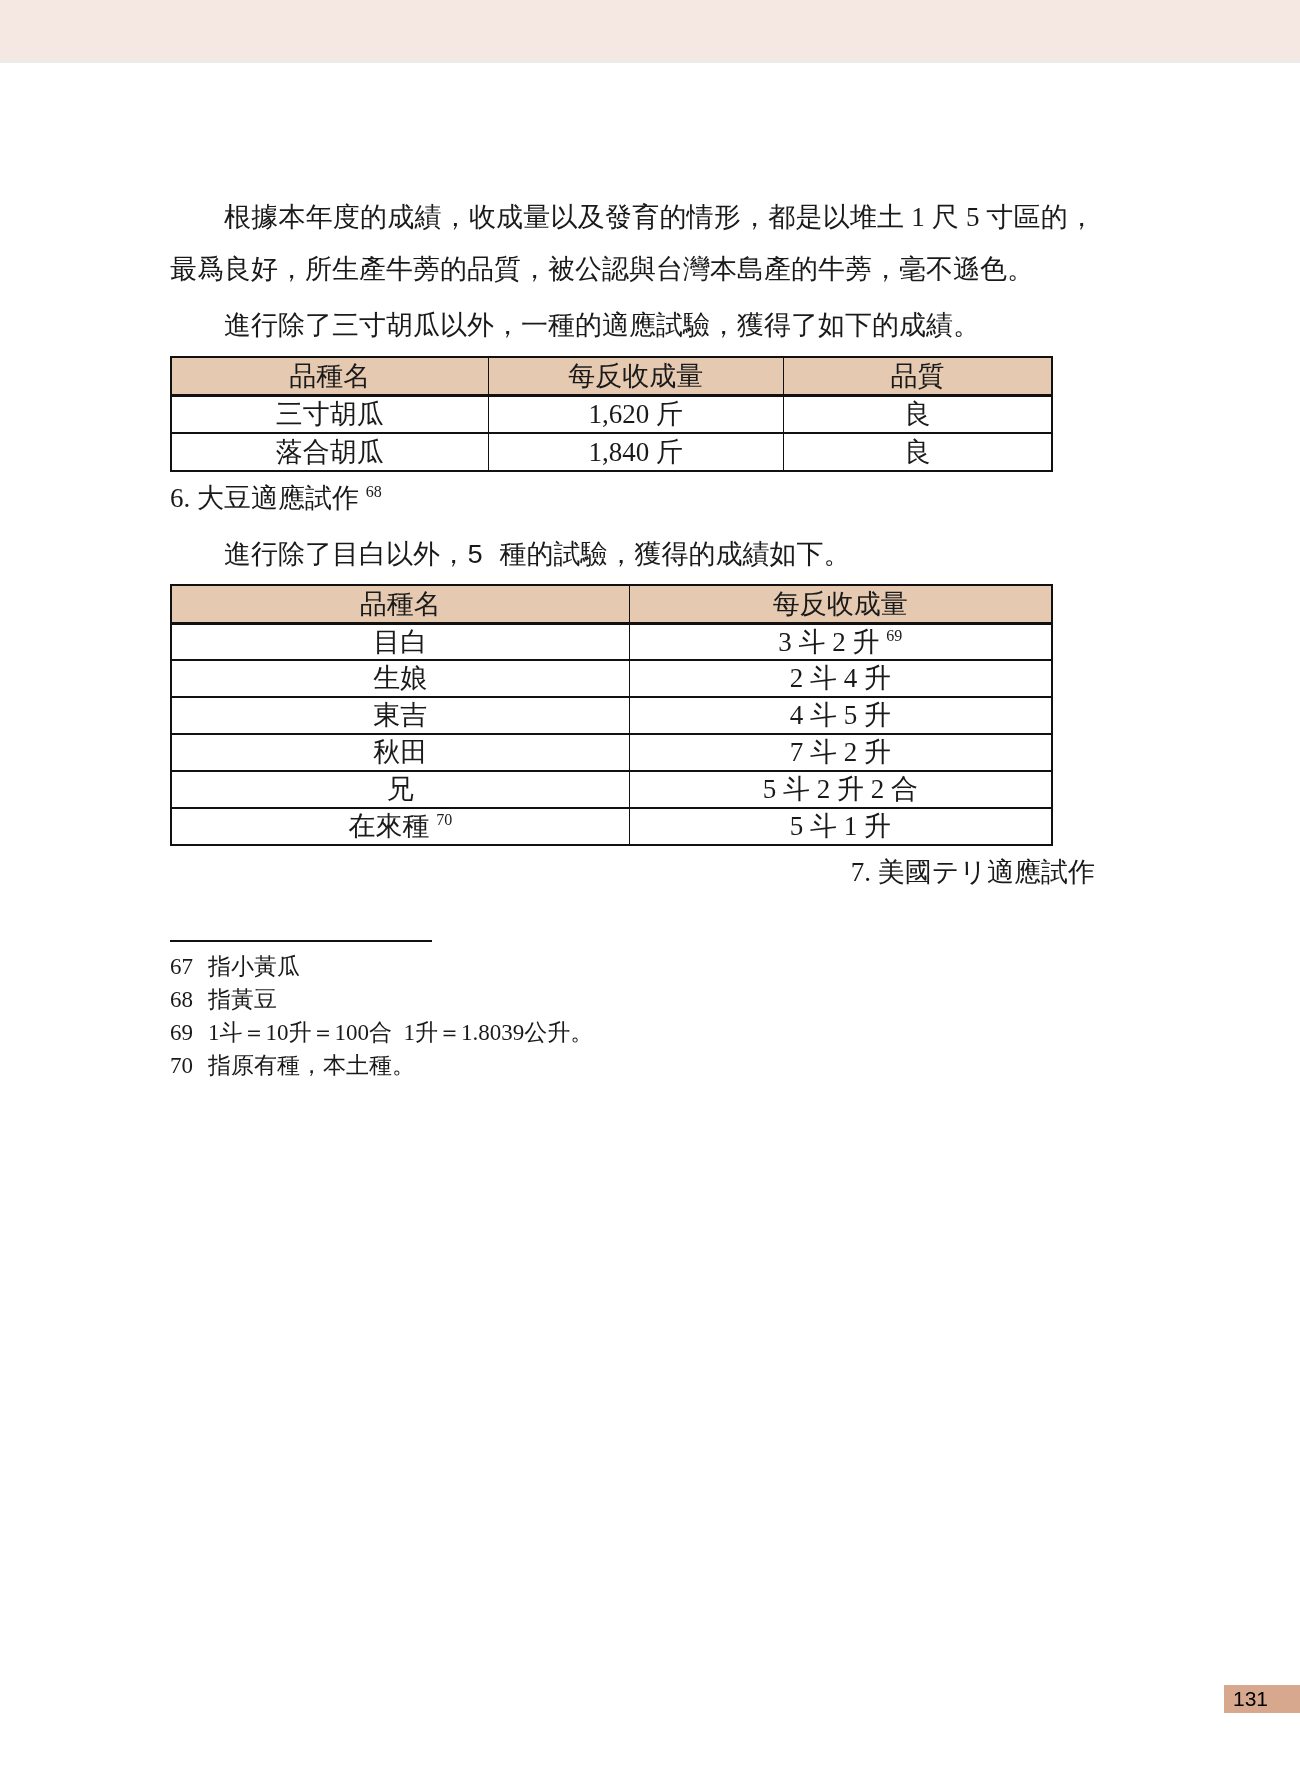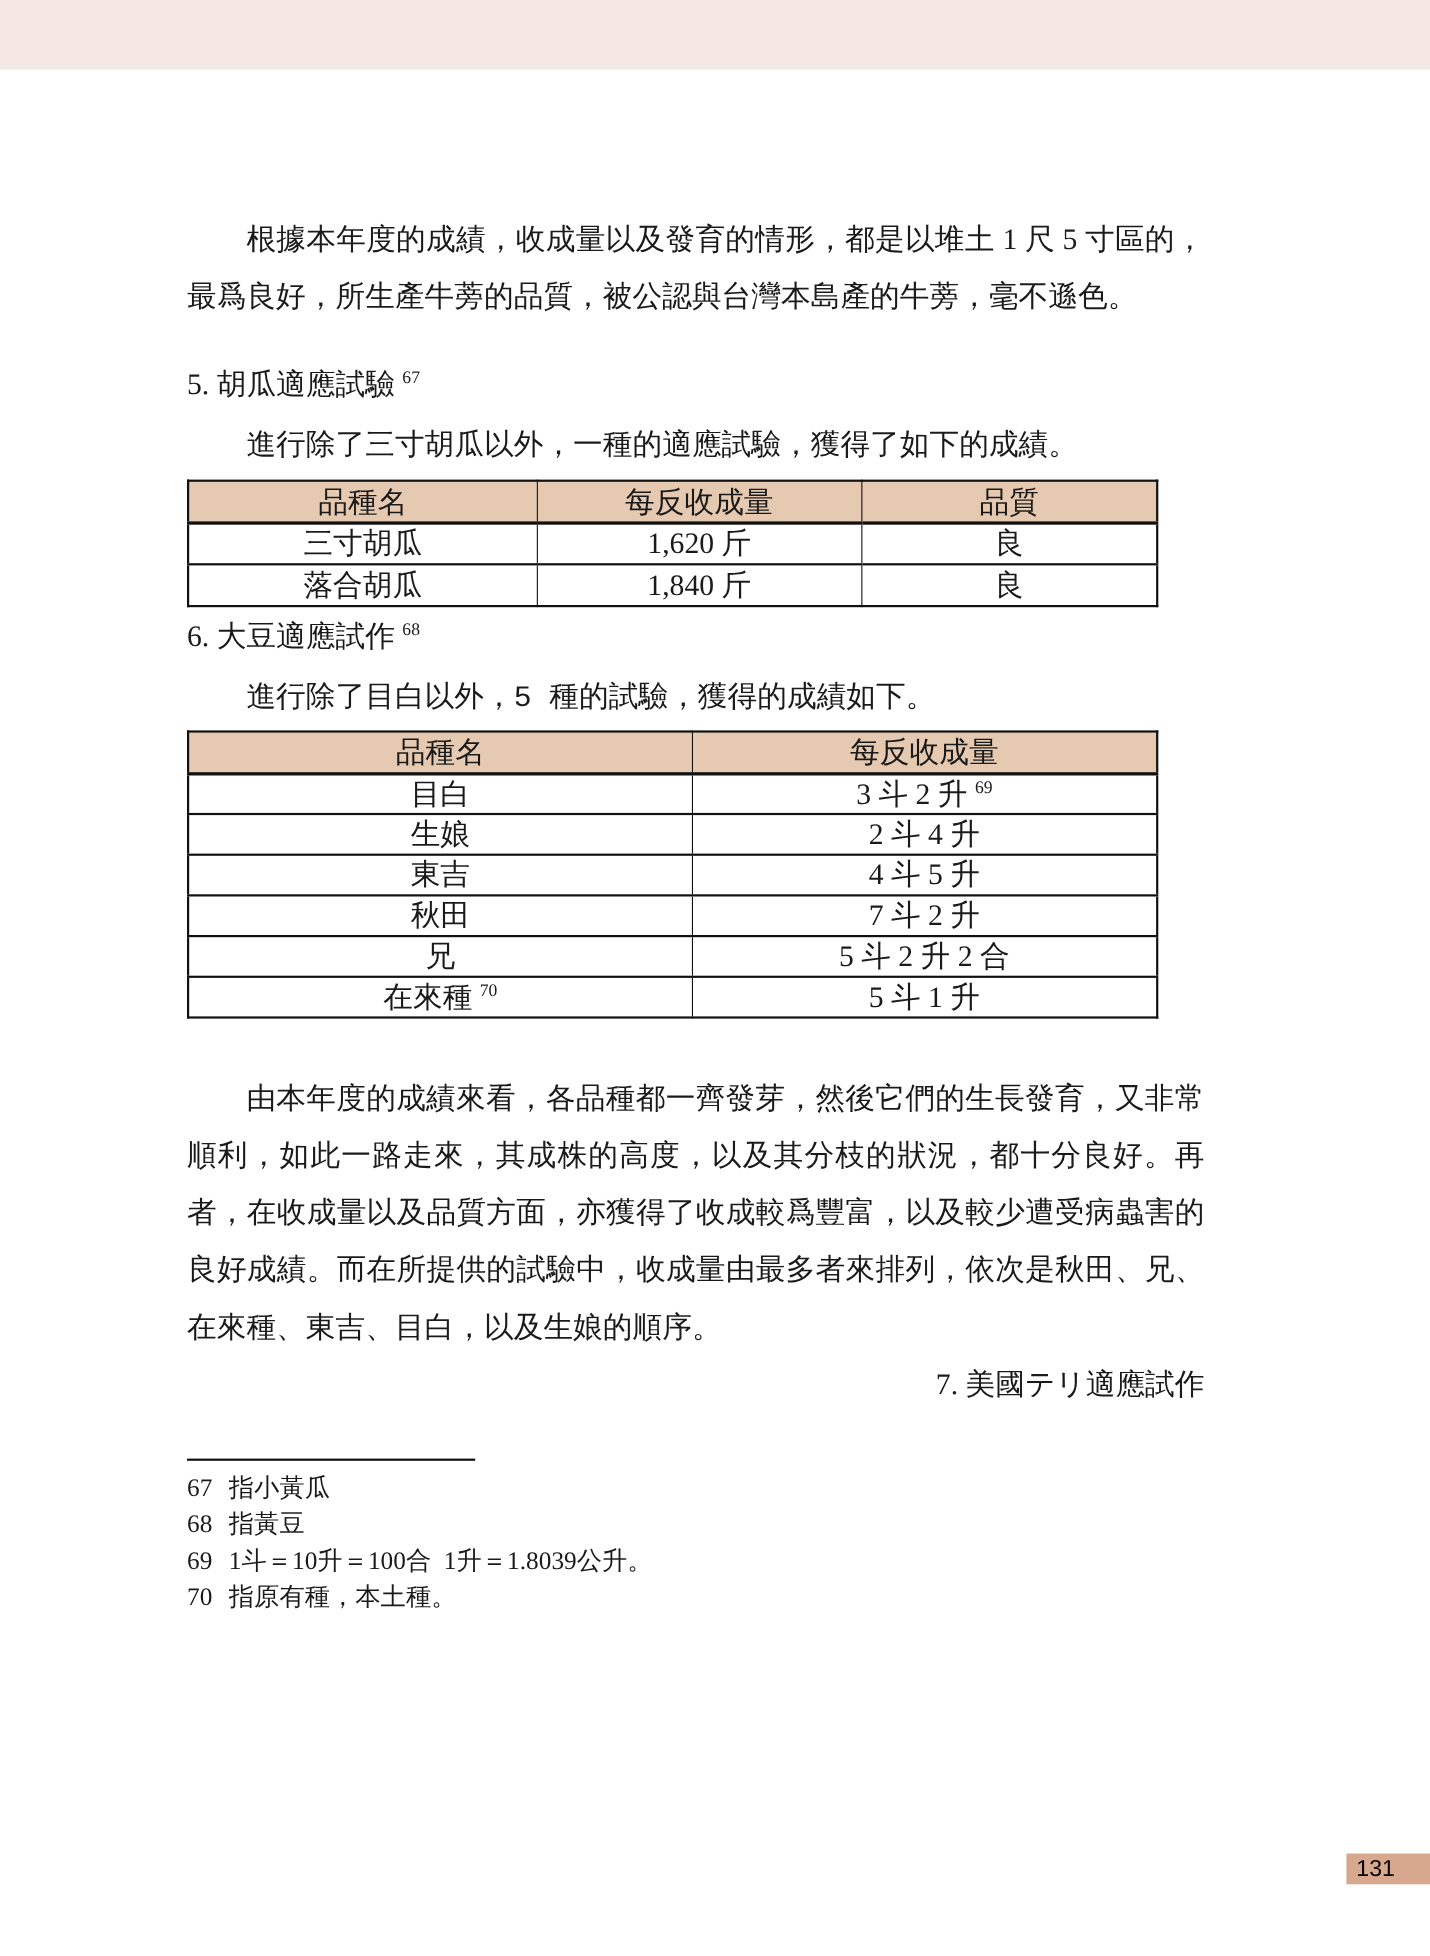--- a/index.html
+++ b/index.html
@@ -113,21 +113,20 @@
 </style>
 </head>
 <body>
 
 <div class="topband"></div>
 
 <div class="content">
 
   <p class="para first">根據本年度的成績，收成量以及發育的情形，都是以堆土 1 尺 5 寸區的，最爲良好，所生產牛蒡的品質，被公認與台灣本島產的牛蒡，毫不遜色。</p>
 
-  <p class="heading h5"><span>5. 胡瓜適應試驗</span> <sup>67</sup></p>
 
   <p class="para intro">進行除了三寸胡瓜以外，一種的適應試驗，獲得了如下的成績。</p>
 
   <table class="t1">
     <colgroup>
         <col class="c1">
         <col class="c2">
         <col class="c3">
       </colgroup>
     <thead>
@@ -188,21 +187,20 @@
         <td><span>兄</span></td>
         <td><span>5 斗 2 升 2 合</span></td>
       </tr>
       <tr>
         <td><span>在來種</span> <sup>70</sup></td>
         <td><span>5 斗 1 升</span></td>
       </tr>
     </tbody>
   </table>
 
-  <p class="para discussion">由本年度的成績來看，各品種都一齊發芽，然後它們的生長發育，又非常順利，如此一路走來，其成株的高度，以及其分枝的狀況，都十分良好。再者，在收成量以及品質方面，亦獲得了收成較爲豐富，以及較少遭受病蟲害的良好成績。而在所提供的試驗中，收成量由最多者來排列，依次是秋田、兄、在來種、東吉、目白，以及生娘的順序。</p>
 
   <p class="heading h7">7. 美國テリ適應試作</p>
 
   <div class="footnotes">
     <div class="fn-rule"></div>
     <div class="fn-list">
       <div class="fn">
         <span class="fn-num">67</span>
         <span class="fn-text">指小黃瓜</span>
       </div>

